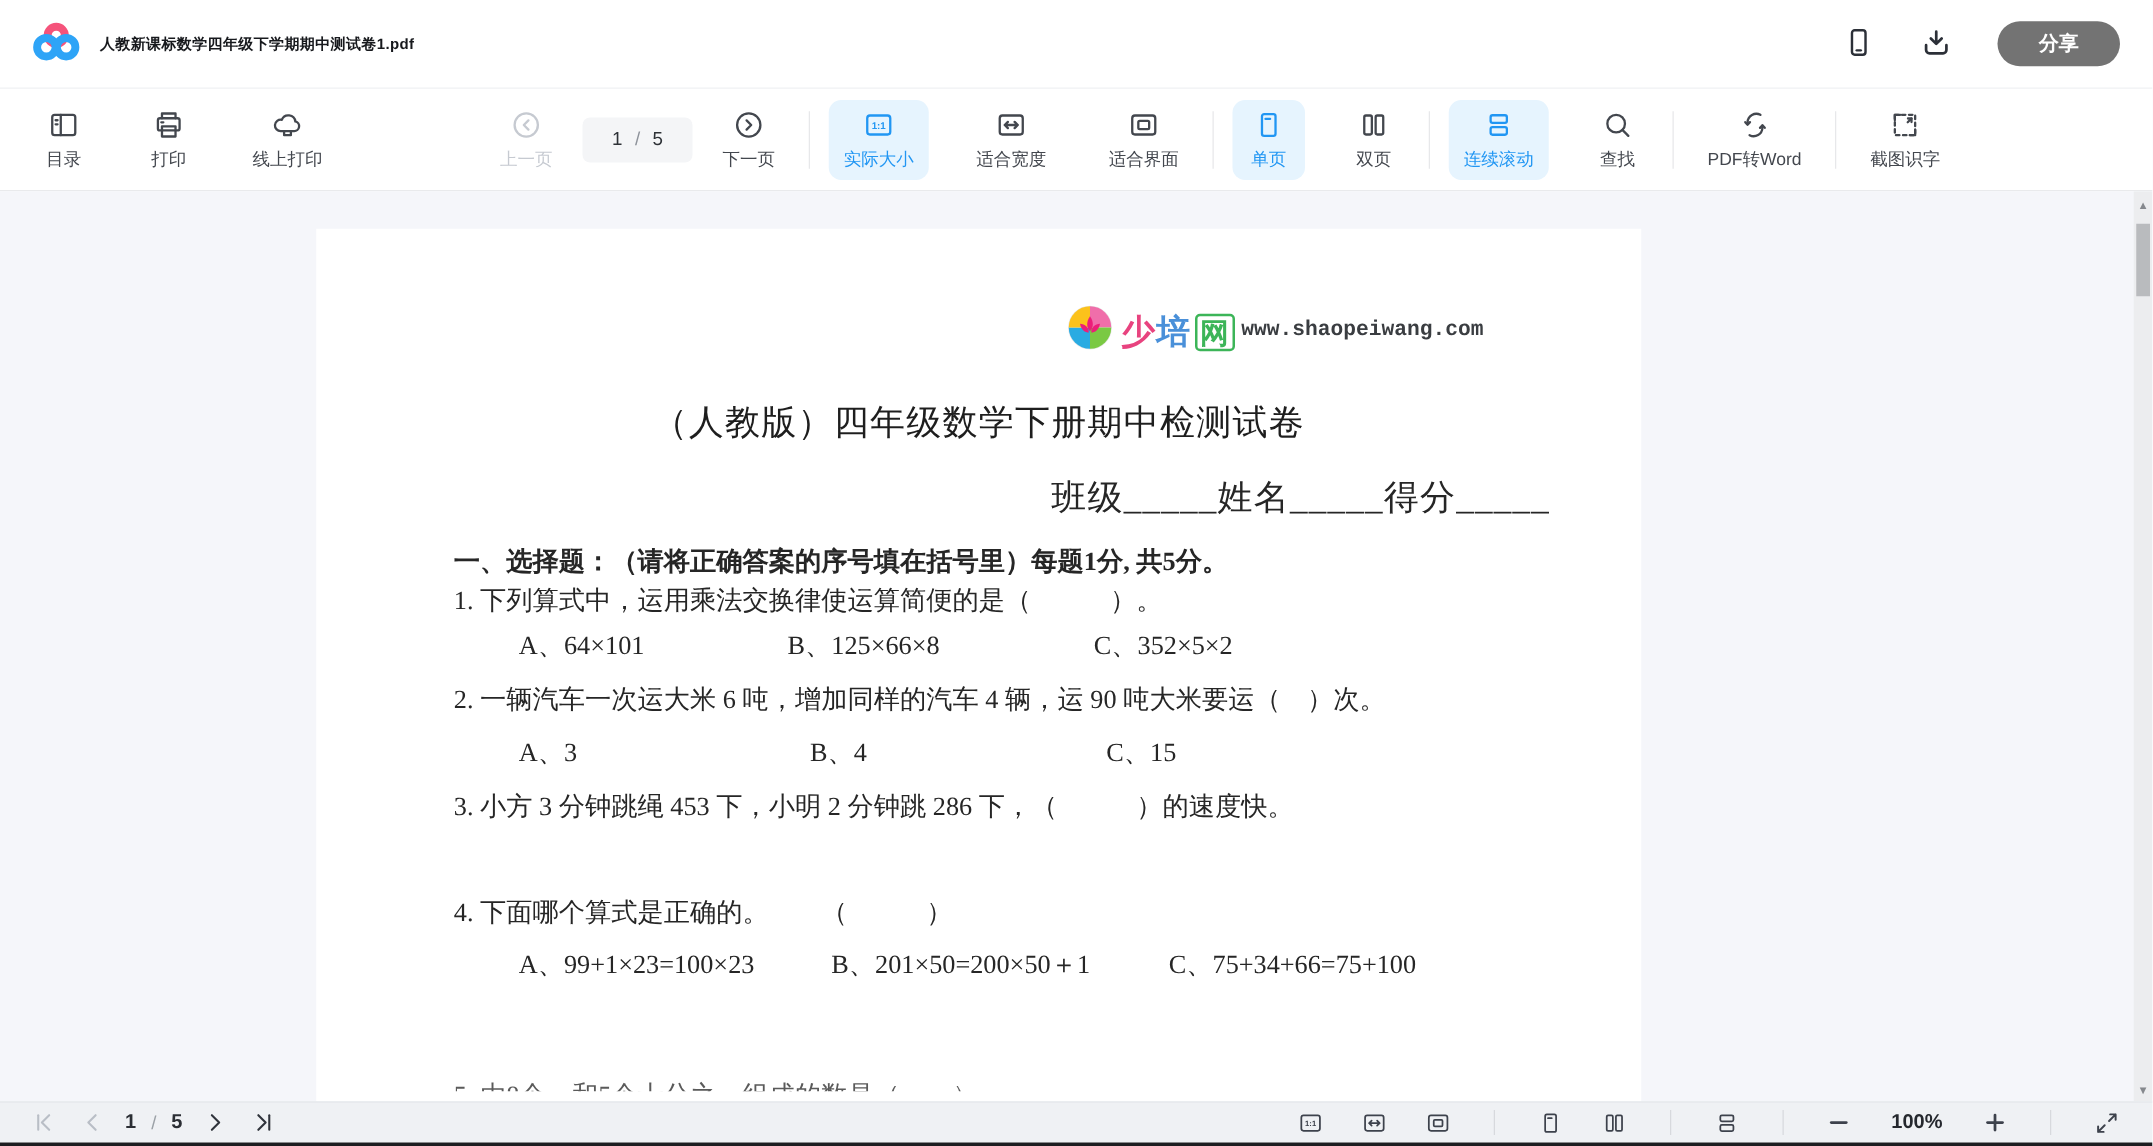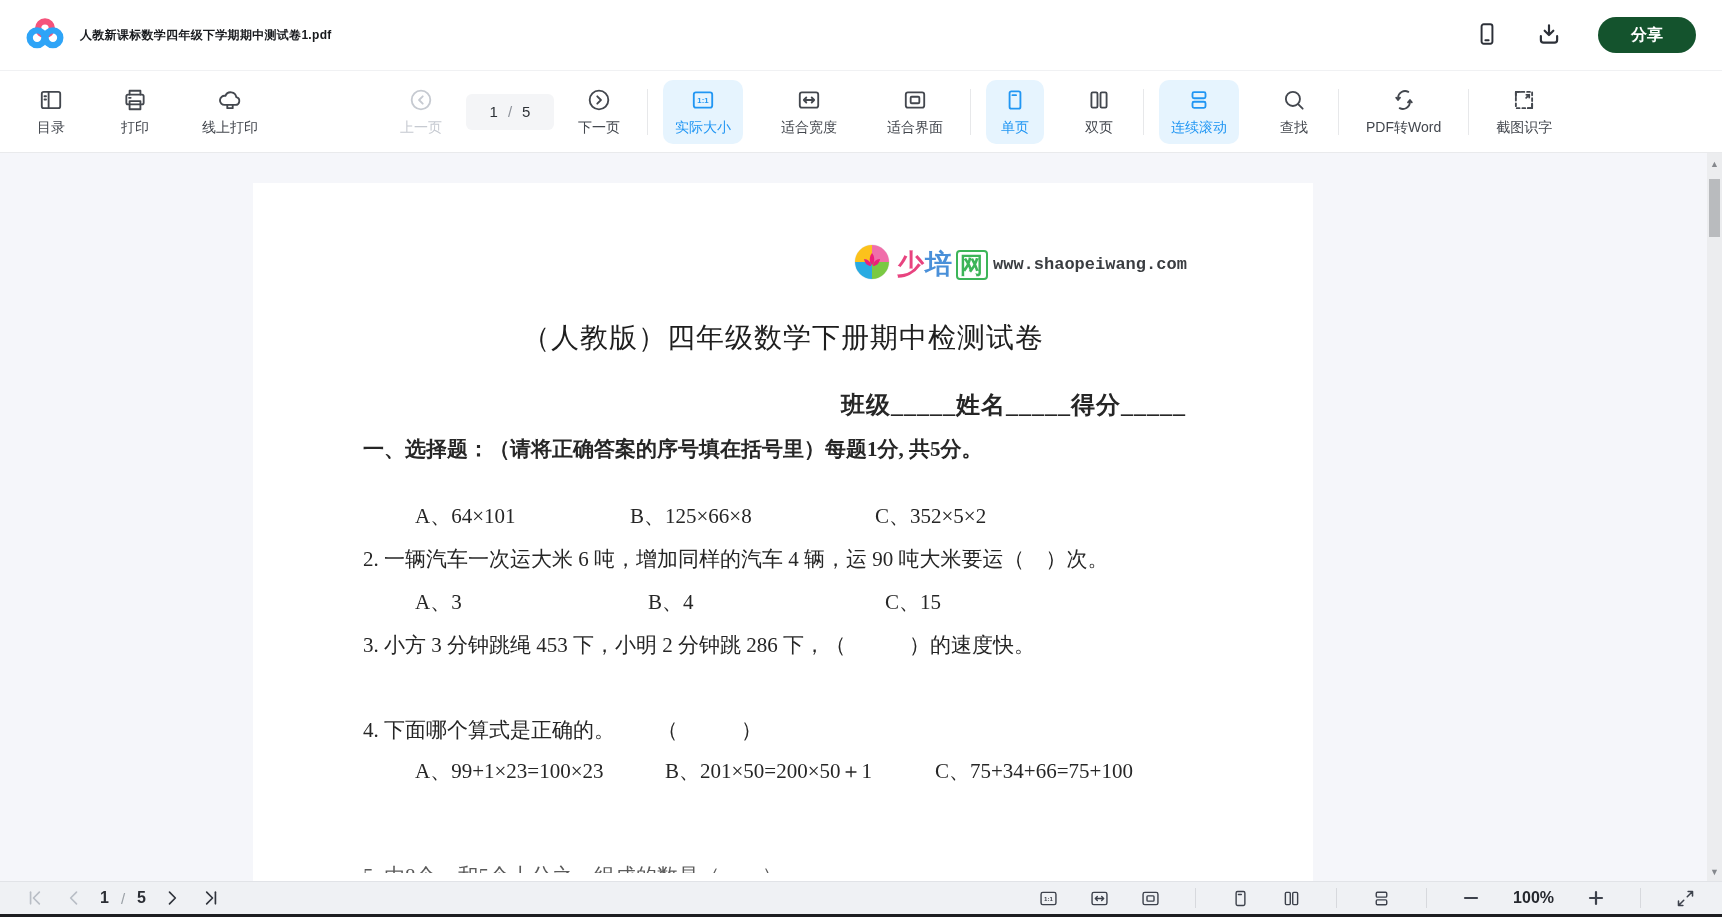--- a/index.html
+++ b/index.html
@@ -5,21 +5,21 @@
   * { margin:0; padding:0; box-sizing:border-box; }
   html,body { width:1722px; height:917px; overflow:hidden; background:#fff;
               font-family:"Liberation Sans","DejaVu Sans",sans-serif; }
   .app { width:1722px; height:917px; display:flex; flex-direction:column; }
 
   
   .topbar { height:70px; flex:0 0 70px; display:flex; align-items:center; padding:0 26px; background:#fff; }
   .topbar-title { margin-left:16px; font-size:12px; font-weight:bold; color:#17191d; letter-spacing:.3px; }
   .topbar-right { margin-left:auto; display:flex; align-items:center; gap:36px; }
   .icon-btn { background:none; border:none; cursor:pointer; color:#2c3038; display:flex; align-items:center; }
-  .share-btn { width:98px; height:36px; border:none; border-radius:18px; background:#14532d; color:#fff;
+  .share-btn { width:98px; height:36px; border:none; border-radius:18px; background:#737373; color:#fff;
                font-size:16px; font-weight:bold; cursor:pointer; font-family:inherit; }
 
   
   .toolbar { height:83px; flex:0 0 83px; display:flex; align-items:center; background:#fff;
              border-top:1px solid #f0f1f3; border-bottom:1px solid #e9eaec; padding:0 22px; }
   .tbtn { display:flex; flex-direction:column; align-items:center; justify-content:center; gap:6px;
           padding:7px 12px; border:none; background:none; cursor:pointer; color:#43474e;
           font-family:inherit; border-radius:10px; min-width:58px; }
   .tbtn .tlabel { font-size:14px; color:inherit; white-space:nowrap; }
   .tbtn.active { background:#e6f4fe; color:#2196f3; }
@@ -41,21 +41,21 @@
   .brand-zh { font-size:27px; font-weight:bold; margin-left:6px; letter-spacing:1px;
               font-family:"Liberation Sans","DejaVu Sans",sans-serif; }
   .bz-shao { color:#e8437f; }
   .bz-pei  { color:#4a90d9; }
   .bz-wang { color:#3cb558; border:2px solid #3cb558; border-radius:4px; padding:0 2px; margin-left:3px;
              font-size:23px; line-height:26px; display:inline-block; }
   .brand-url { font-size:17px; font-weight:bold; color:#3a3d41; margin-left:5px;
                font-family:Liberation Mono, monospace; }
   .doc-title { position:absolute; top:136px; left:0; width:100%; text-align:center; font-size:28px;
                font-weight:normal; color:#1e1e1e; letter-spacing:1px; }
-  .doc-fields { position:absolute; top:206px; left:588px; font-size:24px; letter-spacing:1px;font-weight:bold; }
+  .doc-fields { position:absolute; top:196px; left:588px; font-size:28px; letter-spacing:1px; }
   .doc-heading { position:absolute; top:252px; left:110px; font-size:21px; font-weight:bold; }
   .doc-q { position:absolute; left:110px; font-size:21px; white-space:nowrap; }
   .doc-opts { position:absolute; left:0; width:100%; height:26px; font-size:21px; }
   .doc-opts span { position:absolute; white-space:nowrap; }
   .doc-clip { position:absolute; top:679px; left:110px; width:900px; height:11px; overflow:hidden;
               font-size:21px; color:#5a5a5a; }
 
   
   .scrollbar { position:absolute; top:0; right:0; bottom:0; width:15px; background:#ecedef; }
   .sb-arrow { position:absolute; left:0; width:15px; height:14px; display:flex; align-items:center;
@@ -303,20 +303,21 @@
         <span class="brand-zh"><span class="bz-shao">少</span><span class="bz-pei">培</span><span class="bz-wang">网</span></span>
         <span class="brand-url">www.shaopeiwang.com</span>
       </div>
 
       <div class="doc-title">（人教版）四年级数学下册期中检测试卷</div>
 
       <div class="doc-fields">班级_____姓名_____得分_____</div>
 
       <div class="doc-heading">一、选择题：（请将正确答案的序号填在括号里）每题1分, 共5分。</div>
 
+      <div class="doc-q" style="top:283px">1. 下列算式中，运用乘法交换律使运算简便的是（　　　）。</div>
       <div class="doc-opts" style="top:319px">
         <span style="left:162px">A、64×101</span>
         <span style="left:377px">B、125×66×8</span>
         <span style="left:622px">C、352×5×2</span>
       </div>
 
       <div class="doc-q" style="top:362px">2. 一辆汽车一次运大米 6 吨，增加同样的汽车 4 辆，运 90 吨大米要运（　）次。</div>
       <div class="doc-opts" style="top:405px">
         <span style="left:162px">A、3</span>
         <span style="left:395px">B、4</span>

